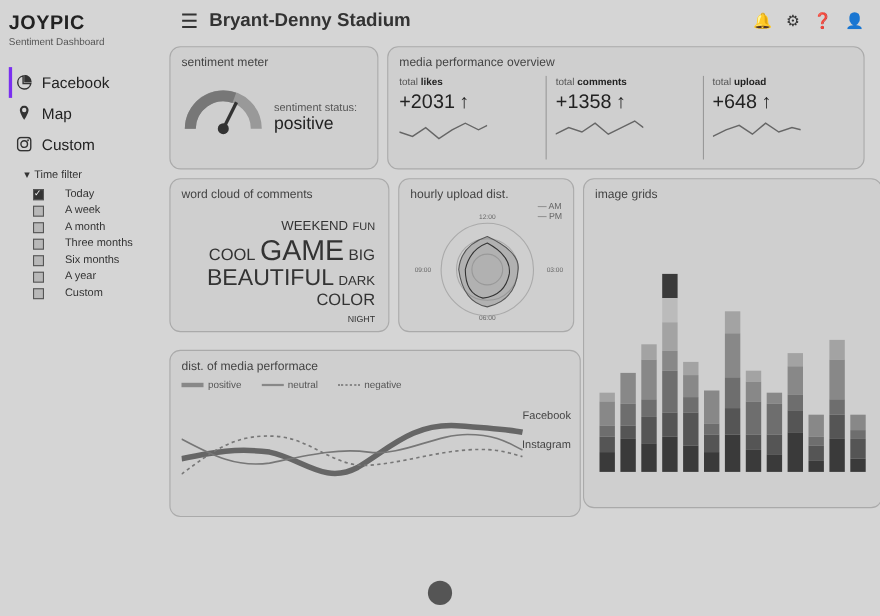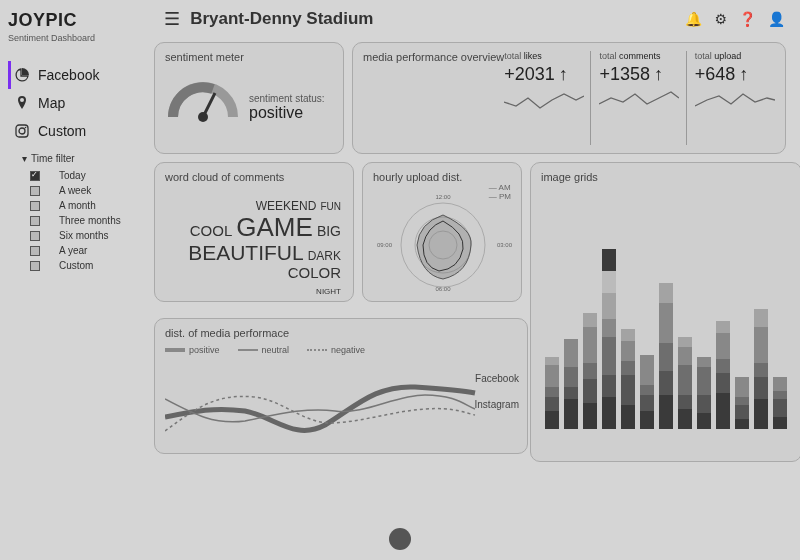--- a/index.html
+++ b/index.html
@@ -24,41 +24,41 @@
   .topbar-icons{display:flex;gap:12px;color:#333}
   .topbar-icons span{cursor:pointer;font-size:14px}
   .content{flex:1;padding:4px 14px 10px 4px;display:grid;grid-template-columns:190px 1fr;grid-auto-rows:min-content;gap:8px}
   .card{background:#cfcfcf;border:1px solid #aaa;border-radius:10px;padding:8px 10px}
   .card-title{font-size:11px;color:#444;margin-bottom:6px}
   
   .card.sentiment{height:112px;display:flex;gap:8px;align-items:center}
   .gauge{width:76px;height:76px;position:relative}
   .sent-label{font-size:10px;color:#555}
   .sent-val{font-size:16px;color:#222}
-  .card.media-overview{height:112px;display:flex;flex-direction:row}
+  .card.media-overview{height:112px;display:flex;flex-direction:column}
   .metrics{display:flex;gap:6px;flex:1}
   .metric{flex:1;border-left:1px solid #999;padding-left:8px}
   .metric:first-child{border-left:none;padding-left:0}
   .metric .lab{font-size:9px;color:#555}
-  .metric .lab b{color:#222;font-weight:400}
+  .metric .lab b{color:#222;font-weight:700}
   .metric .val{font-size:18px;color:#222;display:flex;align-items:center;gap:4px;margin:3px 0}
   .spark{height:26px}
   
   .row2{display:grid;grid-template-columns:200px 160px 1fr;gap:8px;grid-column:1 / span 2}
   .card.wordcloud{height:140px}
   .wc{text-align:right;padding-top:8px;line-height:1}
   .wc span{display:inline-block;margin:1px 2px;color:#333}
   .card.hourly{height:140px}
   .hourly-legend{font-size:8px;color:#666;position:absolute}
   .card.images{height:300px}
   .bars{display:flex;align-items:flex-end;height:240px;gap:5px;padding:6px 4px 0}
   .bar{width:14px;display:flex;flex-direction:column-reverse}
   .seg{width:100%}
   
-  .card.dist{grid-column:1 / span 2;margin-top:-152px;width:374px;height:136px}
+  .card.dist{grid-column:1 / span 2;margin-top:-152px;width:374px;height:152px}
   .legend{display:flex;gap:18px;font-size:9px;color:#555;margin-bottom:6px;align-items:center}
   .lseg{display:flex;align-items:center;gap:4px}
   .lline{width:20px;height:0;border-top:2px solid #888}
   .lline.thick{border-top:4px solid #888}
   .lline.dot{border-top:2px dotted #888}
   .home-ind{position:absolute;bottom:10px;left:50%;transform:translateX(-50%);width:22px;height:22px;border-radius:50%;background:#555}
   .dist-right{position:absolute;right:8px}
 </style>
 </head>
 <body>

